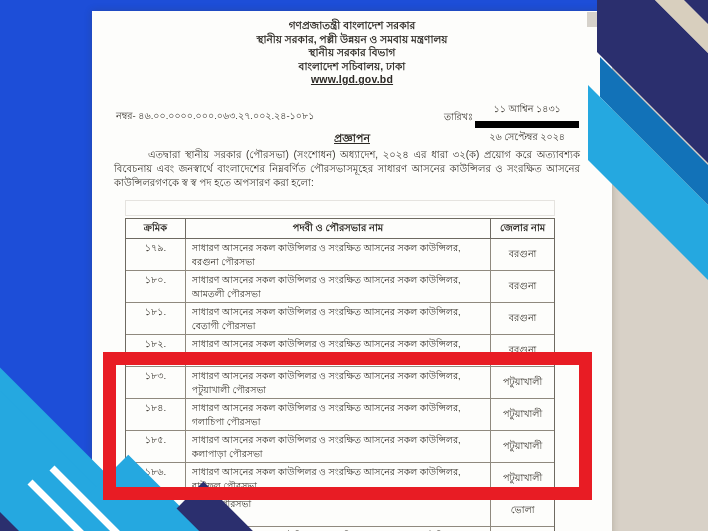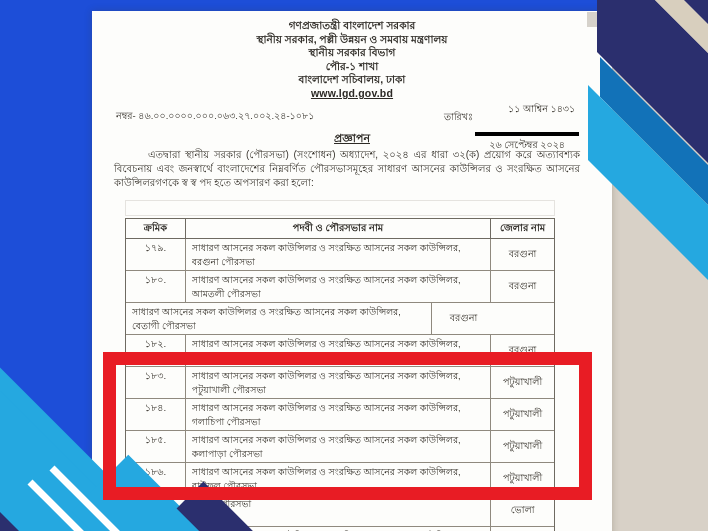--- a/index.html
+++ b/index.html
@@ -18,21 +18,21 @@
   .page-corner-tab{position:absolute;left:495px;top:1px;width:22px;height:15px;background:#d6d2cb;}
   .doc{position:absolute;inset:0;color:#3a362f;}
   
   .hdr{position:absolute;top:8px;left:0;width:100%;text-align:center;font-size:10.5px;line-height:13.6px;font-weight:600;color:#33302b;}
   .hdr .url{font-weight:700;text-decoration:underline;color:#2b2824;letter-spacing:.2px;}
   
   .memo{position:absolute;top:98px;left:24px;font-size:9.5px;color:#3a362f;}
   .dateblock{position:absolute;top:91px;left:352px;display:flex;gap:6px;font-size:9.5px;}
   .dateblock .lbl{padding-top:8px;}
   .dates{display:flex;flex-direction:column;align-items:center;width:96px;}
-  .dates .d1{padding:0 4px 15px 4px;border-bottom:4px solid #000000;width:100%;text-align:right;}
+  .dates .d1{padding:0 4px 4px 4px;border-bottom:7px solid #000000;width:100%;text-align:center;}
   .dates .d2{padding-top:2px;text-align:center;}
   
   .title{position:absolute;top:119px;left:0;width:100%;text-align:center;font-size:11px;font-weight:700;text-decoration:underline;color:#2e2b26;}
   
   .para{position:absolute;top:137px;left:22px;width:466px;font-size:10px;line-height:14px;text-align:justify;text-indent:34px;color:#3a362f;}
   
   .ghost-row{position:absolute;top:189px;left:33px;width:428px;height:14px;border:1px solid #d9d6cf;opacity:.65;}
   
   .tbl{position:absolute;top:207px;left:33px;width:428px;border:1px solid #6e6a61;}
   .thead{display:flex;height:19px;font-size:9.8px;font-weight:700;color:#2e2b26;border-bottom:1px solid #6e6a61;}
@@ -59,21 +59,20 @@
   <div class="bg-right"></div>
 
   <div class="page">
     <div class="page-corner-tab"></div>
     <div class="doc">
 
       <div class="hdr">
         <div>গণপ্রজাতন্ত্রী বাংলাদেশ সরকার</div>
         <div>স্থানীয় সরকার, পল্লী উন্নয়ন ও সমবায় মন্ত্রণালয়</div>
         <div>স্থানীয় সরকার বিভাগ</div>
-        <div>পৌর-১ শাখা</div>
         <div>বাংলাদেশ সচিবালয়, ঢাকা</div>
         <div class="url">www.lgd.gov.bd</div>
       </div>
 
       <div class="memo">নম্বর- ৪৬.০০.০০০০.০০০.০৬৩.২৭.০০২.২৪-১০৮১</div>
 
       <div class="dateblock">
         <div class="lbl">তারিখঃ</div>
         <div class="dates">
           <div class="d1">১১ আশ্বিন ১৪৩১</div>
@@ -104,20 +103,21 @@
             </div>
             <div class="trow">
               <div class="c-serial">১৮০.</div>
               <div class="c-desc">
                 <div class="l1">সাধারণ আসনের সকল কাউন্সিলর ও সংরক্ষিত আসনের সকল কাউন্সিলর,</div>
                 <div class="l2">আমতলী পৌরসভা</div>
               </div>
               <div class="c-dist">বরগুনা</div>
             </div>
             <div class="trow">
+              <div class="c-serial">১৮১.</div>
               <div class="c-desc">
                 <div class="l1">সাধারণ আসনের সকল কাউন্সিলর ও সংরক্ষিত আসনের সকল কাউন্সিলর,</div>
                 <div class="l2">বেতাগী পৌরসভা</div>
               </div>
               <div class="c-dist">বরগুনা</div>
             </div>
             <div class="trow">
               <div class="c-serial">১৮২.</div>
               <div class="c-desc">
                 <div class="l1">সাধারণ আসনের সকল কাউন্সিলর ও সংরক্ষিত আসনের সকল কাউন্সিলর,</div>

